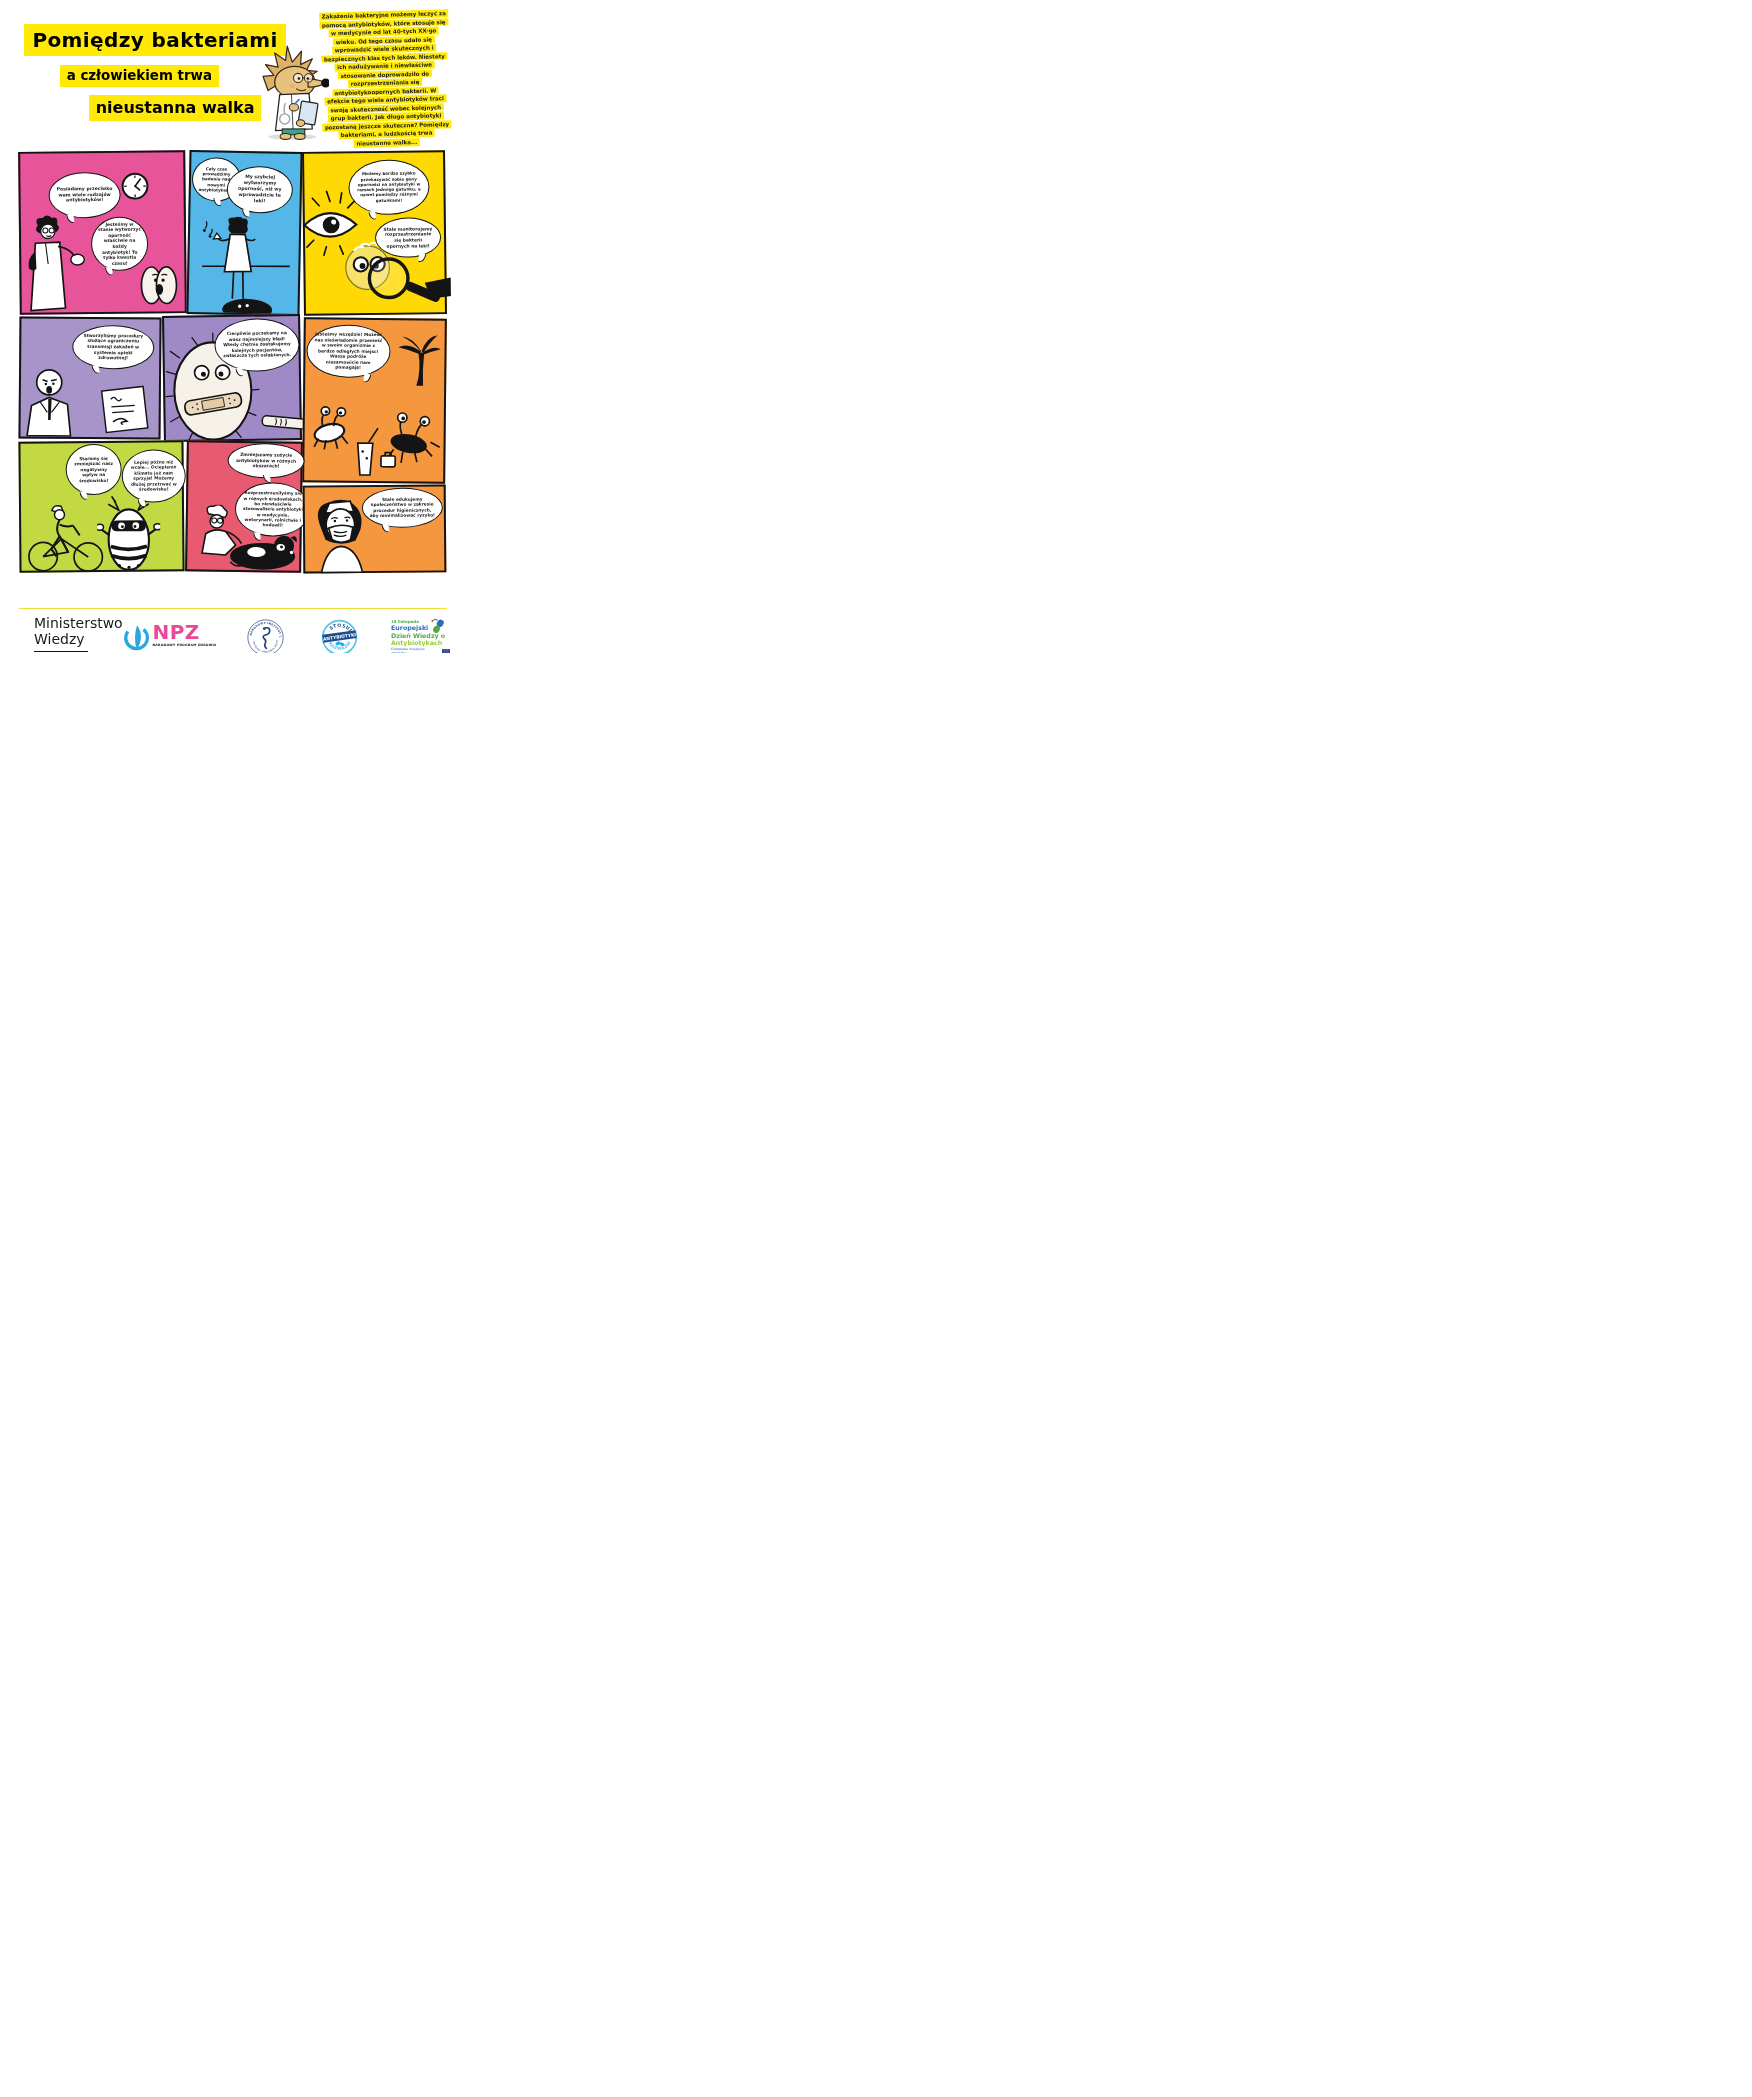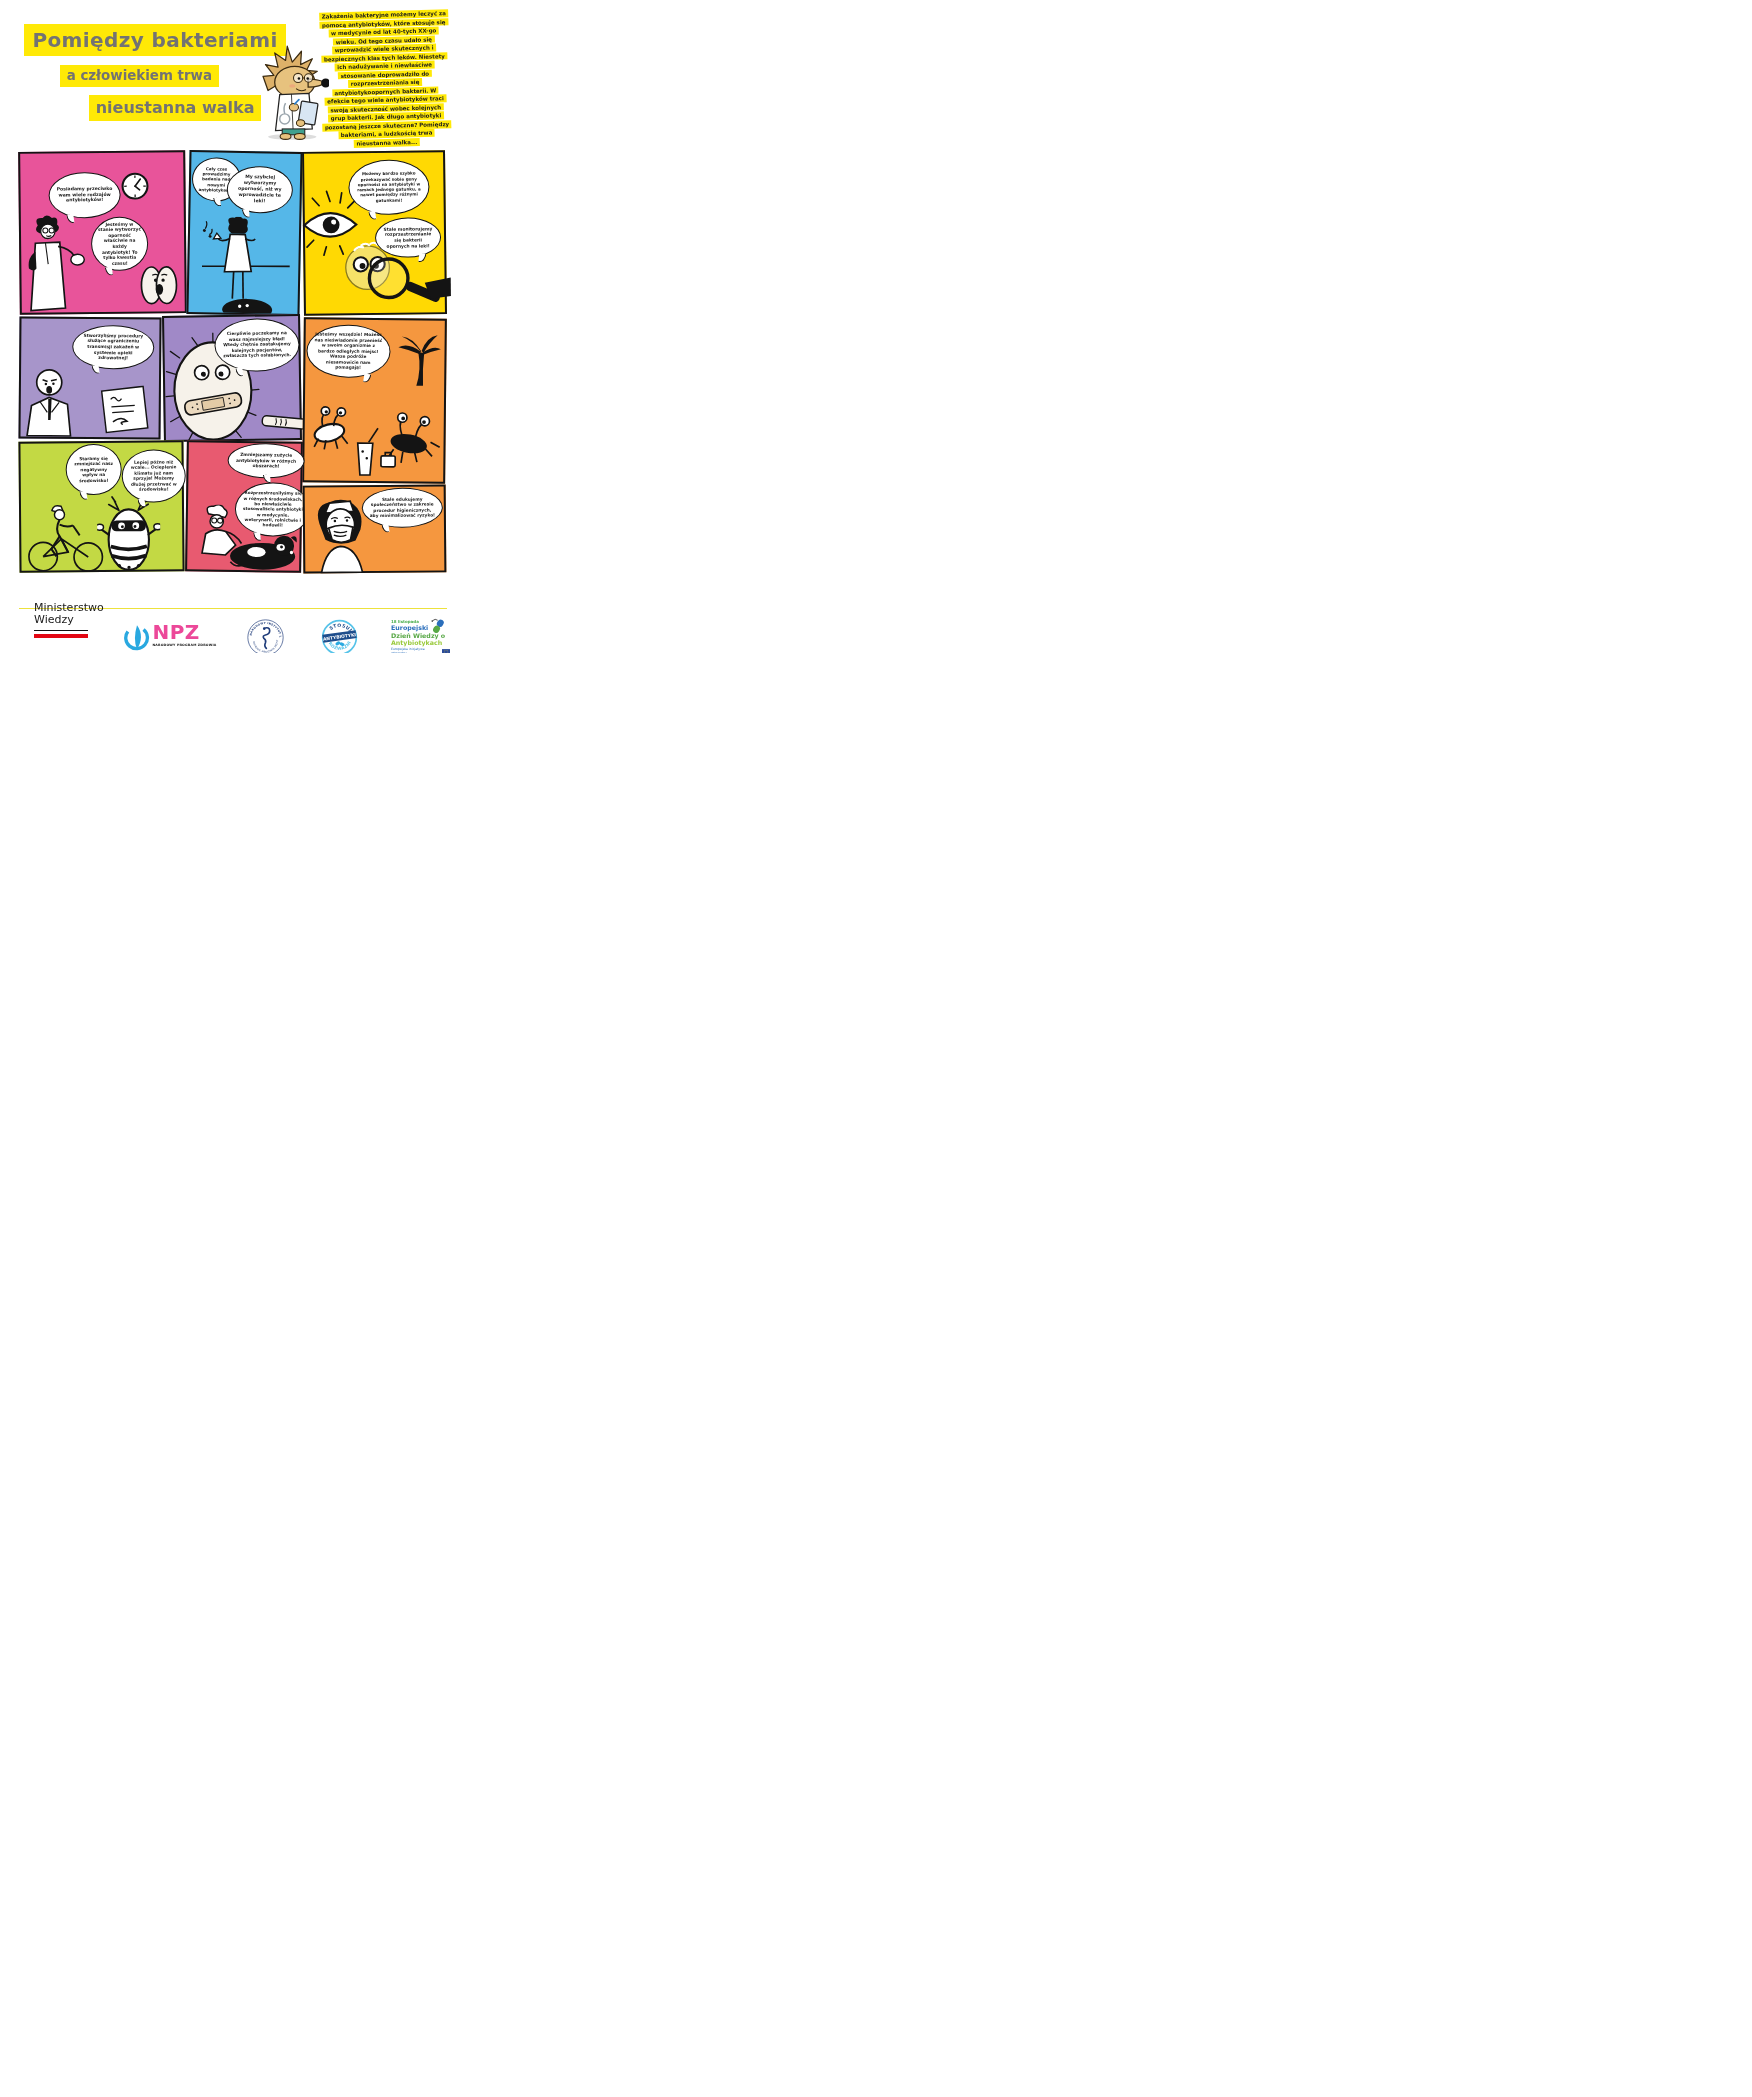--- a/index.html
+++ b/index.html
@@ -1,19 +1,19 @@
 <!DOCTYPE html>
 <html style="font-size:6.7px"><head>
 <meta charset="utf-8">
 <style>
   html,body{margin:0;padding:0;background:#fff;}
   .page{position:relative;width:461px;height:653px;background:#fff;overflow:hidden;
         font-family:"DejaVu Sans",sans-serif;color:#1b1b1b;}
   
-  .title-line{position:absolute;background:#FFE906;color:#737373;font-weight:bold;white-space:nowrap;}
+  .title-line{position:absolute;background:#FFE906;color:#000000;font-weight:bold;white-space:nowrap;}
   .t1{left:24px;top:23.5px;font-size:20px;padding:4.2px 8.4px;letter-spacing:0.4px;}
   .t2{left:44px;top:65px;font-size:13.4px;padding:3.4px 6.7px;margin-left:16px;}
   .t3{left:89px;top:95px;font-size:16px;padding:3.4px 6.7px;}
   .intro{position:absolute;left:321px;top:11px;width:128px;text-align:center;
          font-size:5.5px;line-height:1.55;font-weight:bold;transform:rotate(-1.6deg);}
   .intro .hl{background:#FFE906;padding:0.8px 2.5px;-webkit-box-decoration-break:clone;box-decoration-break:clone;}
   .mascot{position:absolute;left:258px;top:40px;}
   
   .panel{position:absolute;border:2.5px solid #141414;box-sizing:border-box;}
   .p-pink  {left:19px; top:151px;width:167px;height:163px;background:#E8549A;transform:rotate(-0.6deg);}
@@ -31,21 +31,21 @@
           font-weight:bold;color:#1b1b1b;padding:4.2px 5.9px;box-sizing:border-box;
           line-height:1.28;z-index:5;}
   .bubble::after{content:'';position:absolute;left:24%;bottom:-6.3px;width:5.5px;height:8px;background:#fff;
           border-left:1.7px solid #141414;border-bottom:1.7px solid #141414;
           border-bottom-left-radius:90% 100%;transform:rotate(-8deg);}
   .bubble.t-br::after{left:auto;right:22%;transform:scaleX(-1) rotate(-8deg);}
   .bubble.t-b::after{left:46%;}
   .art{position:absolute;z-index:2;}
   
   .footer-sep{position:absolute;left:19px;top:608px;width:428px;height:1.3px;background:#EDE23C;}
-  .mz{position:absolute;left:34px;top:602px;font-size:11px;line-height:1.12;color:#1a1a1a;}
+  .mz{position:absolute;left:34px;top:616px;font-size:14px;line-height:1.12;color:#1a1a1a;}
   .mz-flag{margin-top:3.8px;width:54px;}
   .mz-flag .ln{height:0.8px;background:#111;}
   .mz-flag .wh{height:2.9px;background:#fff;}
   .mz-flag .rd{height:4.2px;background:#E30613;}
   .npz{position:absolute;left:124px;top:622px;display:flex;align-items:flex-start;}
   .npz-txt{margin-left:2.5px;}
   .npz-abbr{font-size:20px;font-weight:bold;color:#ec4899;line-height:1;letter-spacing:0.4px;}
   .npz-cap{font-size:3.2px;font-weight:bold;color:#111;letter-spacing:0.2px;margin-top:0.8px;}
   .logo-svg{position:absolute;}
   .eu{position:absolute;left:391px;top:620px;width:59px;font-weight:bold;line-height:1.12;}

